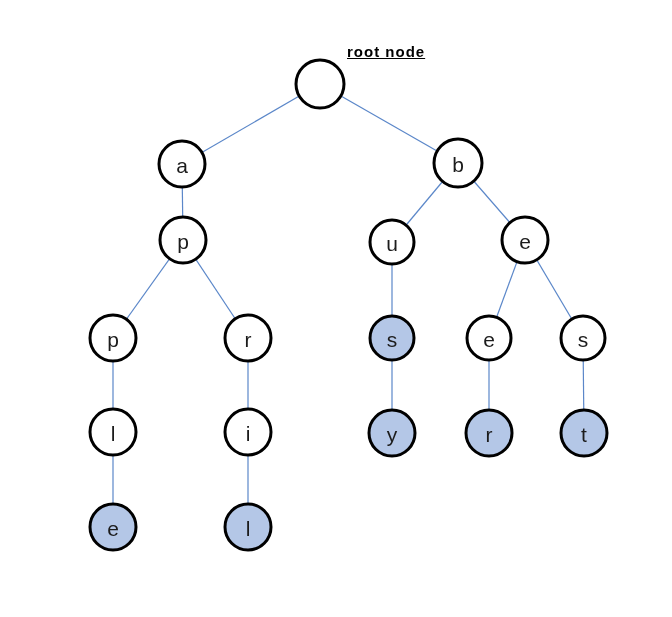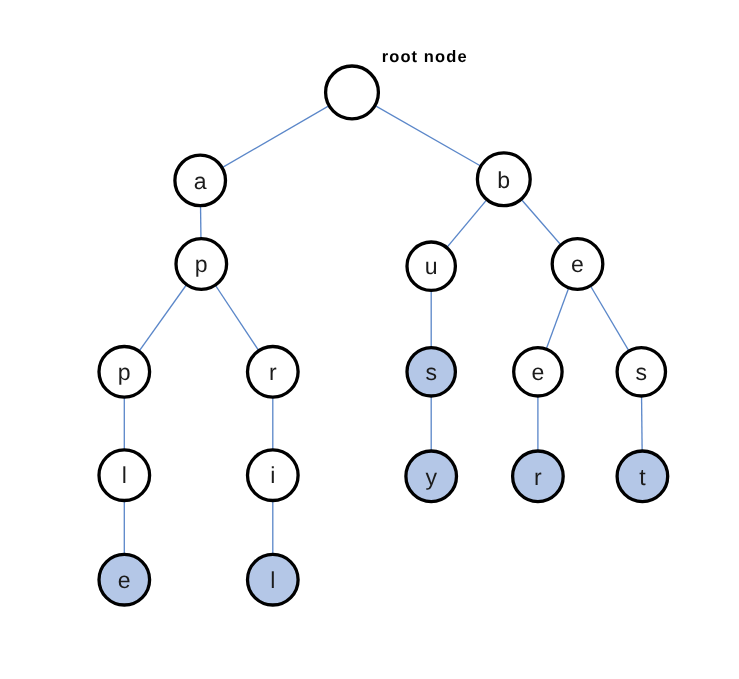--- a/index.html
+++ b/index.html
@@ -17,20 +17,21 @@
   }
   .root-label {
     position: absolute;
     left: 347px;
     top: 43px;
     font-size: 15px;
     font-weight: bold;
     letter-spacing: 1px;
     color: #000000;
     white-space: nowrap;
+    text-decoration: underline;
   }
   svg.tree {
     position: absolute;
     left: 0;
     top: 0;
   }
   svg.tree text {
     font-family: "Liberation Sans", sans-serif;
     font-size: 21px;
     fill: #1c1c1c;

